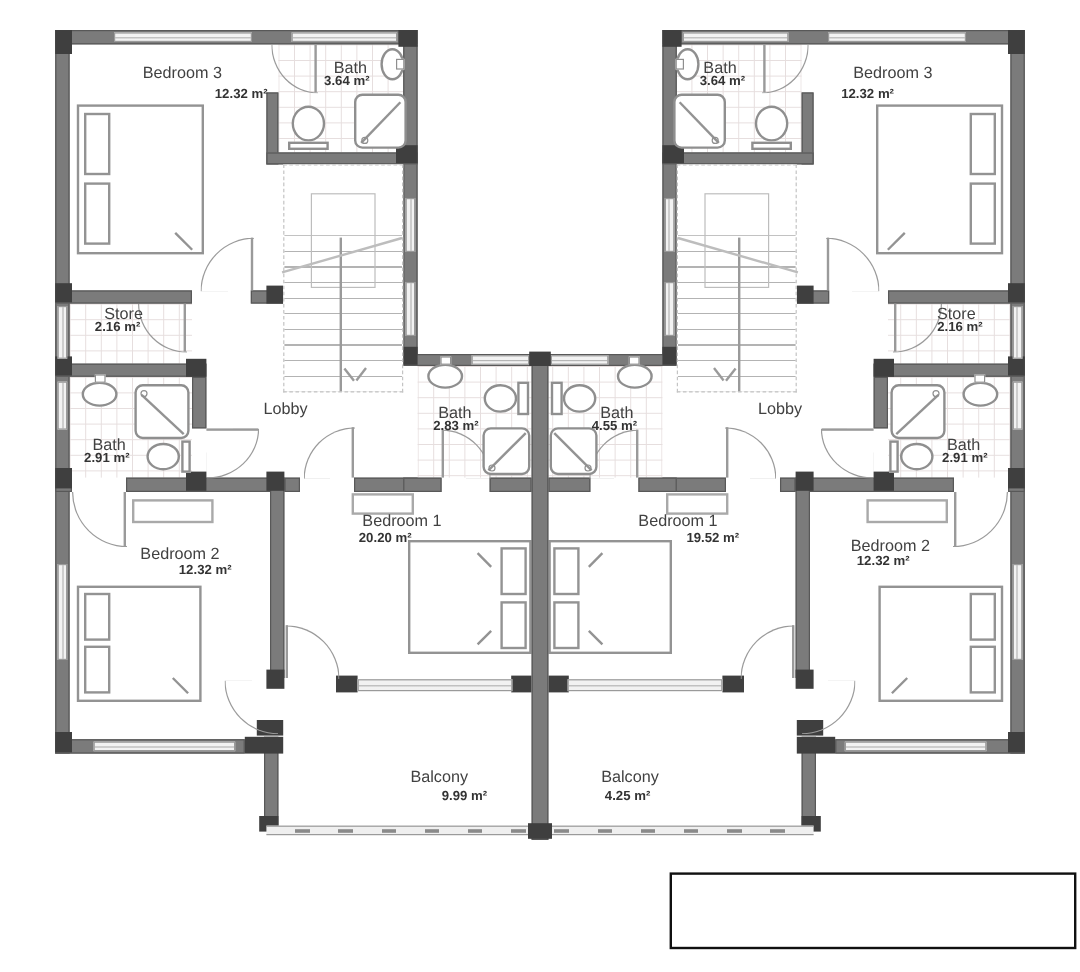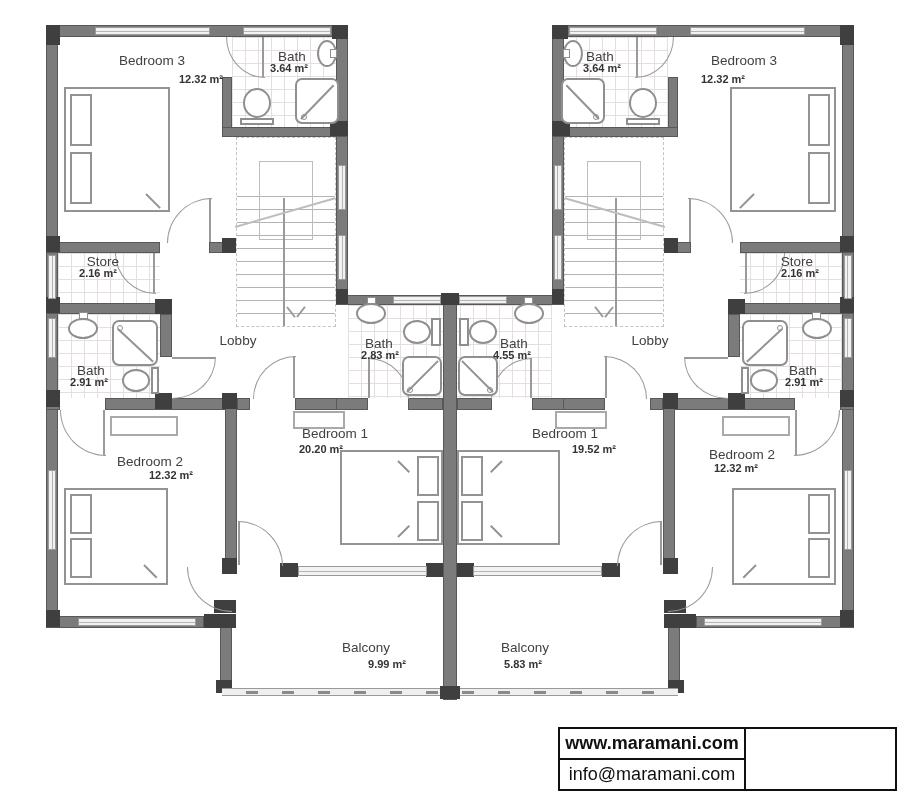--- a/index.html
+++ b/index.html
@@ -350,22 +350,18 @@
     <span class="room-label" style="left:803px;top:364px">Bath</span>
     <span class="room-area" style="left:804px;top:377px">2.91 m²</span>
     <span class="room-label" style="left:650px;top:334px">Lobby</span>
     <span class="room-label" style="left:742px;top:448px">Bedroom 2</span>
     <span class="room-area" style="left:736px;top:463px">12.32 m²</span>
     <span class="room-label" style="left:565px;top:427px">Bedroom 1</span>
     <span class="room-area" style="left:594px;top:444px">19.52 m²</span>
     <span class="room-label" style="left:514px;top:337px">Bath</span>
     <span class="room-area" style="left:512px;top:350px">4.55 m²</span>
     <span class="room-label" style="left:525px;top:641px">Balcony</span>
-    <span class="room-area" style="left:523px;top:659px">5.83 m²</span>
+    <span class="room-area" style="left:523px;top:659px">4.25 m²</span>
   </div>
 
   <div class="infobox">
-    <div class="info-col">
-      <div class="cell-web">www.maramani.com</div>
-      <div class="cell-mail">info@maramani.com</div>
-    </div>
   </div>
 </div>
 
 </body></html>

